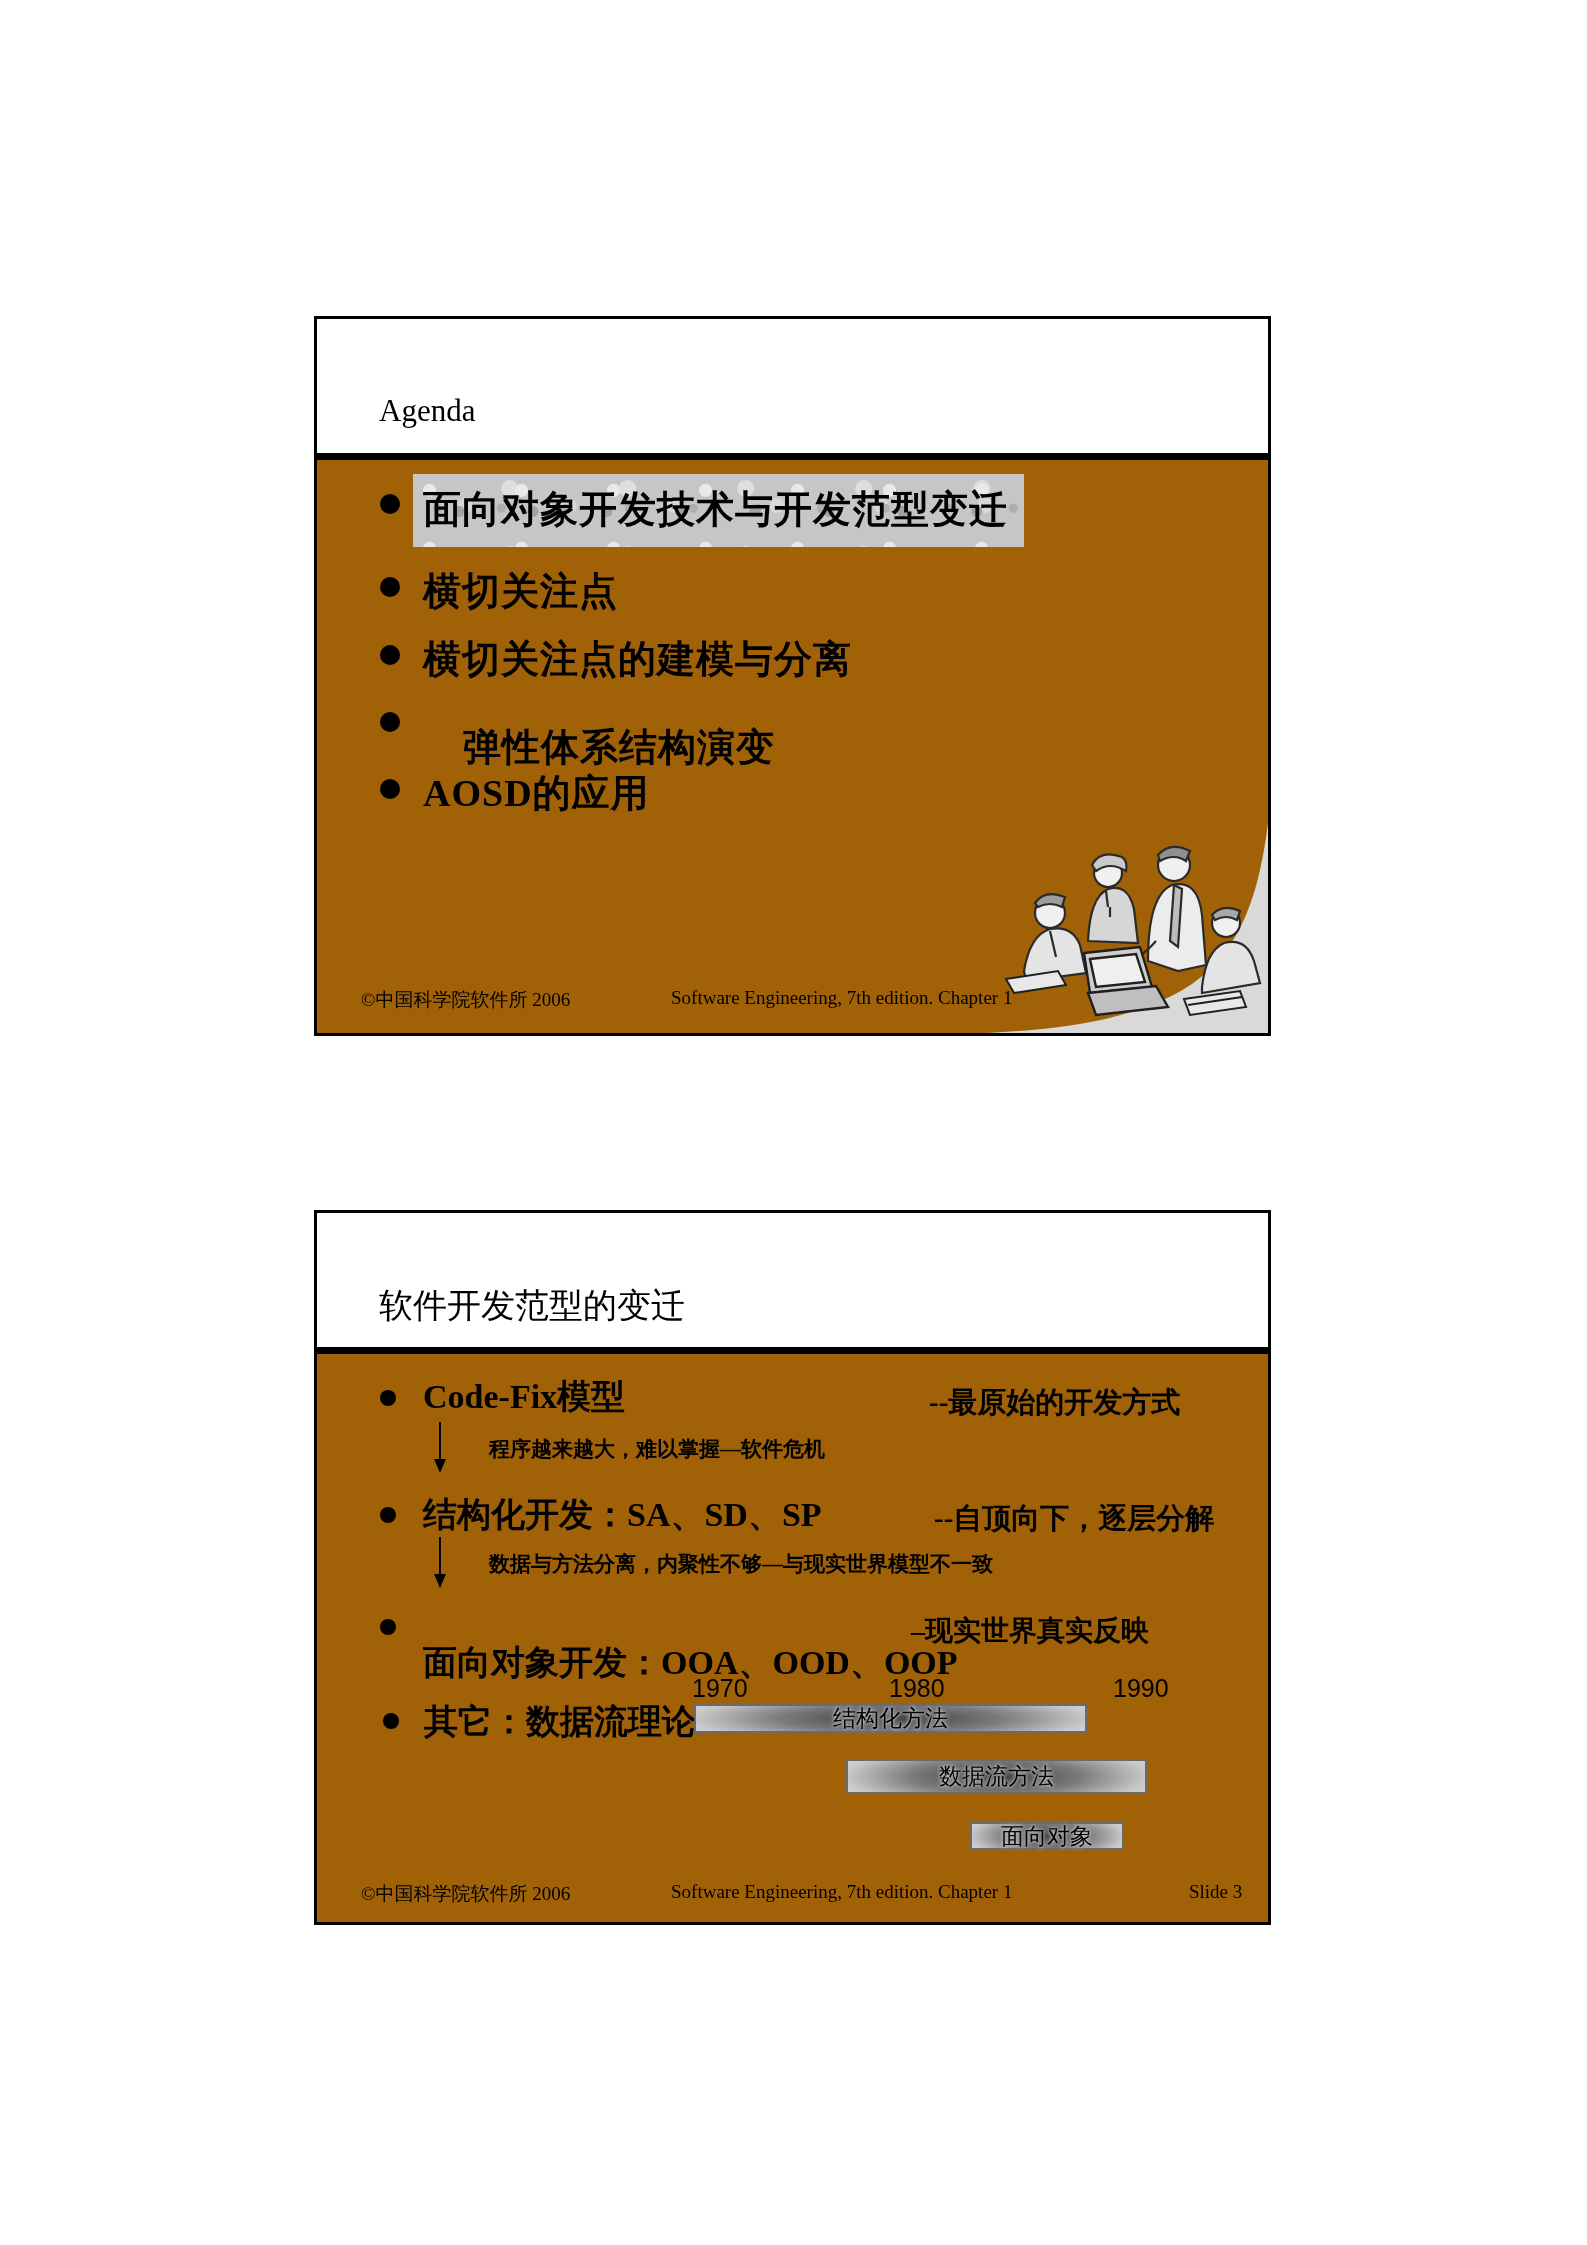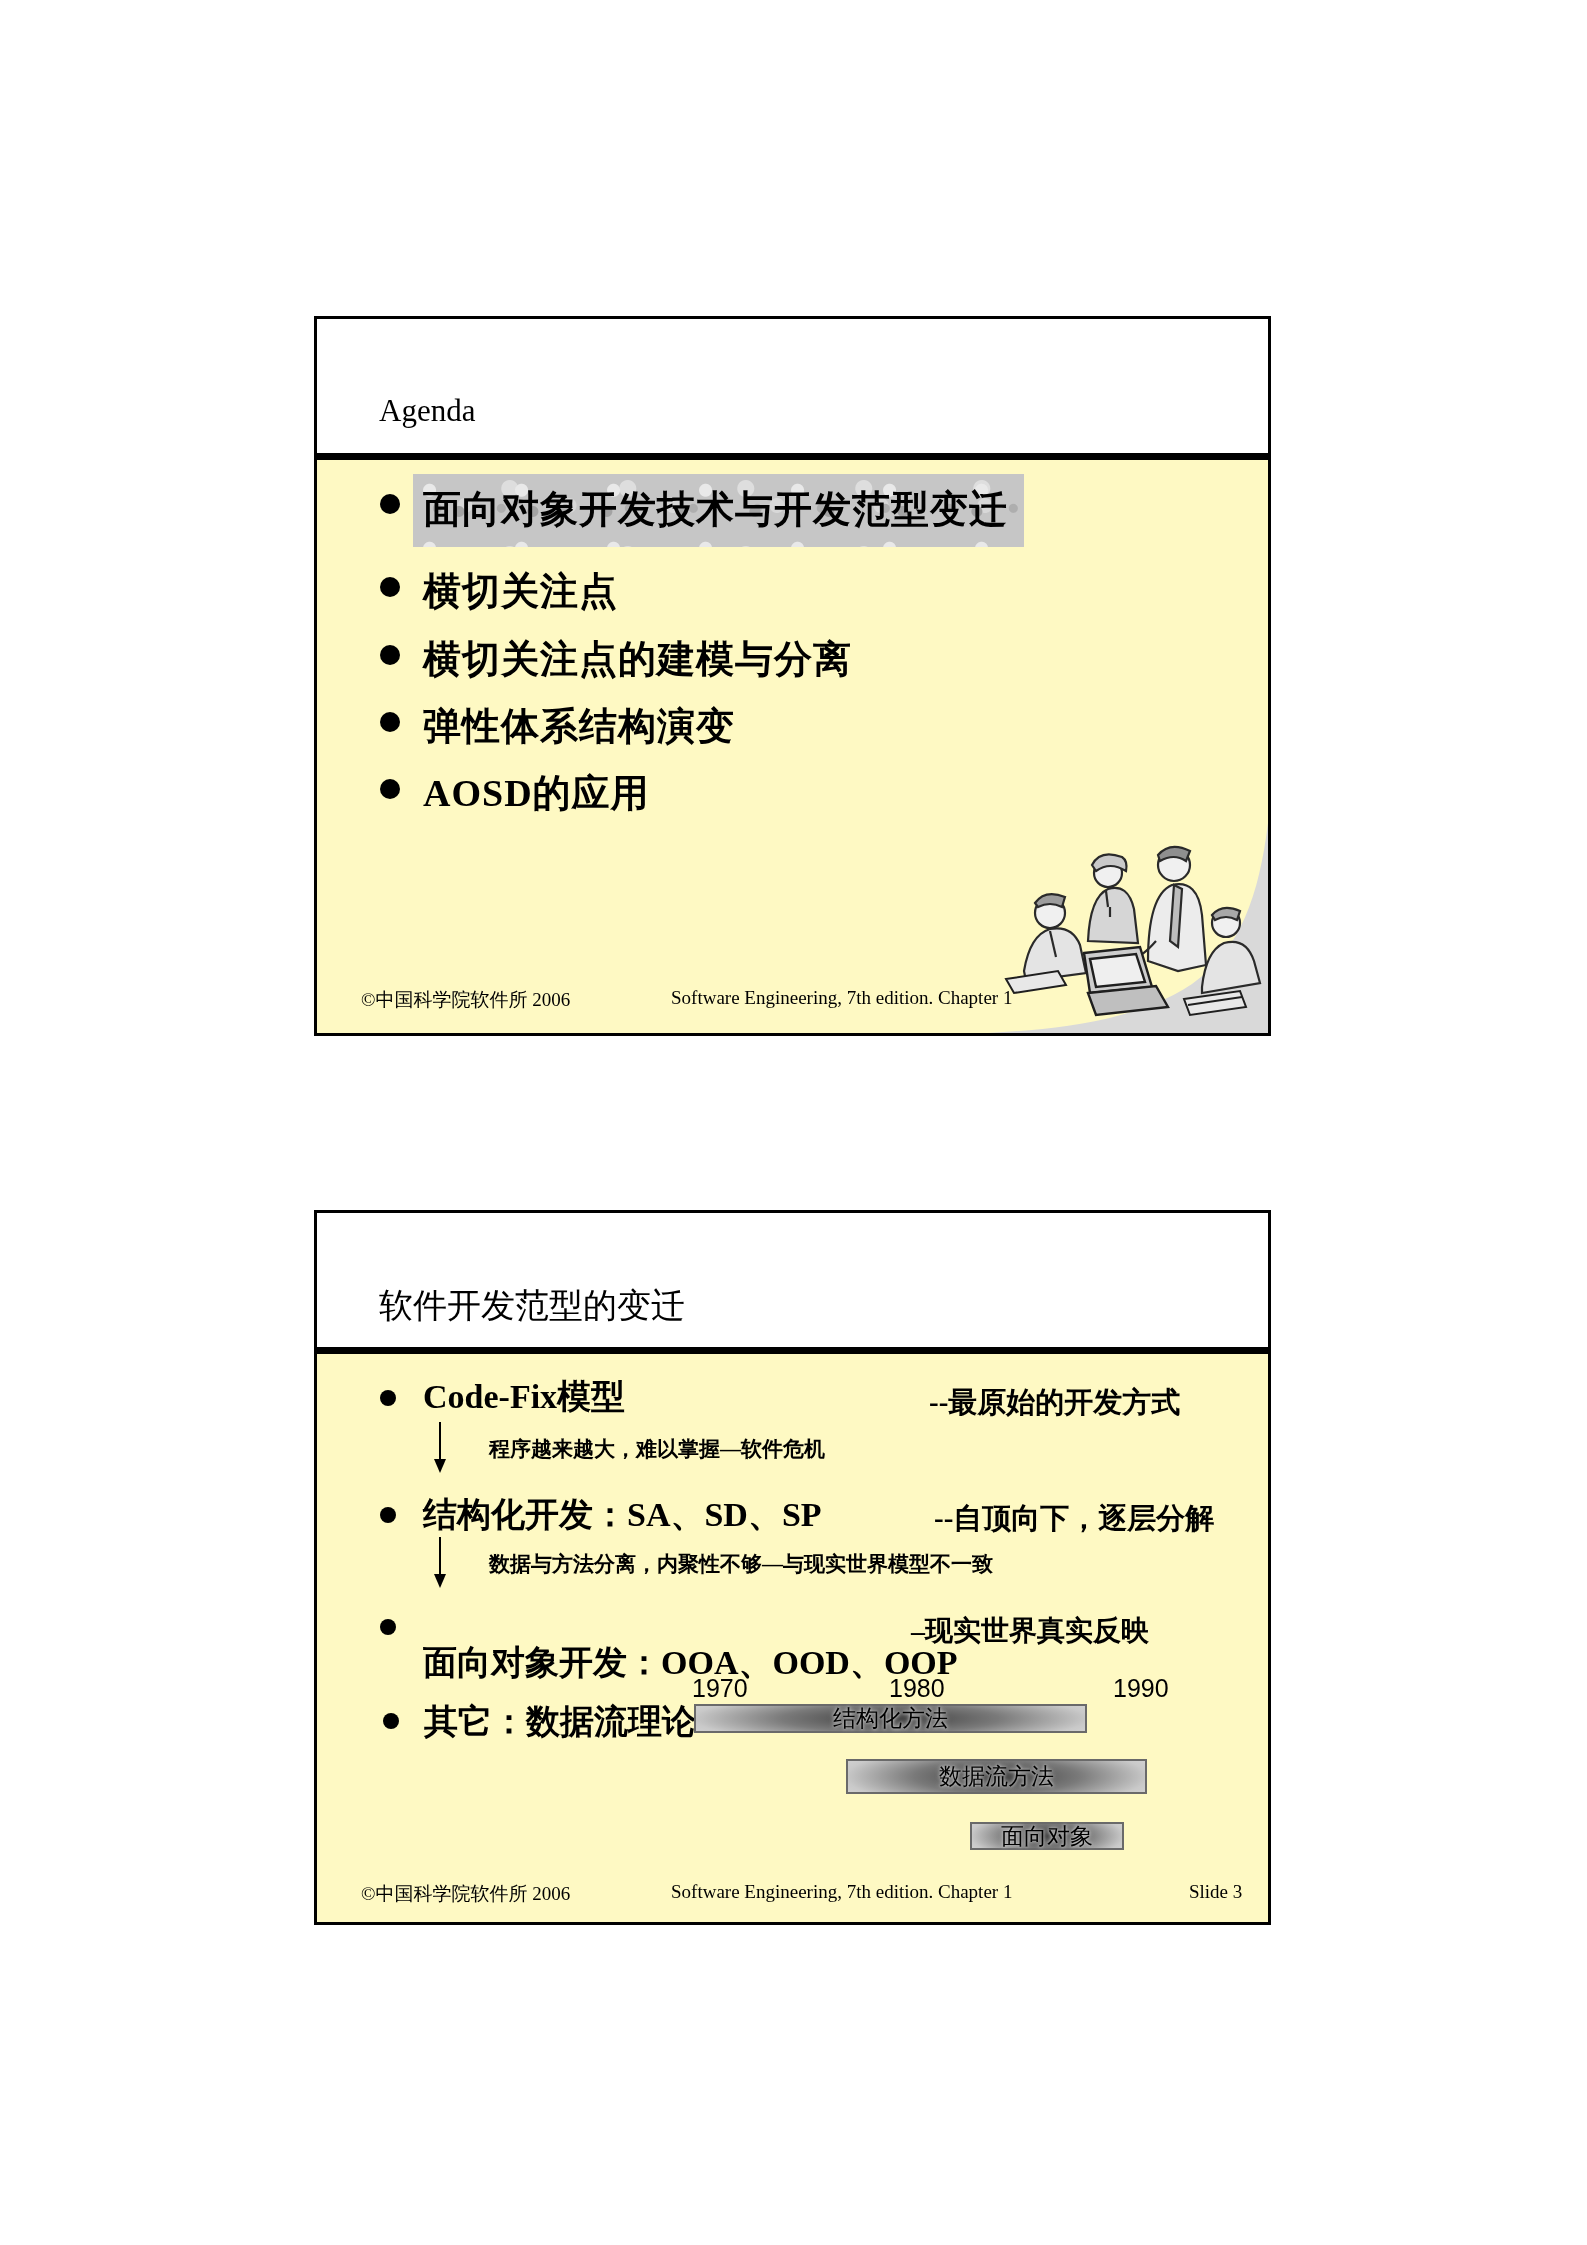--- a/index.html
+++ b/index.html
@@ -6,21 +6,21 @@
   html,body { background:#ffffff; }
   body {
     width:1587px; height:2245px; position:relative;
     font-family:"Liberation Serif","DejaVu Serif",serif;
     color:#000;
   }
   .abs { position:absolute; }
 
   .slide {
     position:absolute; left:314px; width:957px;
-    background:#fef9c3; border:3px solid #000; overflow:hidden;
+    background:#a16207; border:3px solid #000; overflow:hidden;
   }
   #slide1 { top:316px; height:720px; }
   #slide2 { top:1210px; height:715px; }
 
   .slide-head {
     position:absolute; left:0; top:0; right:0; height:141px;
     border-bottom:7px solid #000; background:#fff;
   }
   .title-serif {
     position:absolute; left:62px; top:74px;
@@ -105,21 +105,21 @@
   <span class="dot dot-lg abs" style="left:63px; top:175px;"></span>
   <div class="b1 highlight-tex" style="left:96px; top:155px;padding-left:10px;">面向对象开发技术与开发范型变迁</div>
 
   <span class="dot dot-lg abs" style="left:63px; top:258px;"></span>
   <div class="b1" style="top:247px;">横切关注点</div>
 
   <span class="dot dot-lg abs" style="left:63px; top:326px;"></span>
   <div class="b1" style="top:315px;">横切关注点的建模与分离</div>
 
   <span class="dot dot-lg abs" style="left:63px; top:393px;"></span>
-  <div class="b1" style="top:382px;">弹性体系结构演变</div>
+  <div class="b1" style="top:403px;margin-left:40px;">弹性体系结构演变</div>
 
   <span class="dot dot-lg abs" style="left:63px; top:460px;"></span>
   <div class="b1" style="top:449px;">AOSD的应用</div>
 
   <svg class="clipart" width="280" height="212" viewBox="0 0 280 212">
     <path d="M280,2 C271,74 253,128 204,163 C152,198 78,208 0,212 L280,212 Z" fill="#d9d9d9"></path>
 
     <g stroke="#2a2a2a" stroke-width="2.2">
       <circle cx="62" cy="92" r="15" fill="#f0f0f0"></circle>
       <path d="M47,82 q10,-14 30,-6 l-3,10 q-12,-6 -24,0 Z" fill="#9c9c9c"></path>

